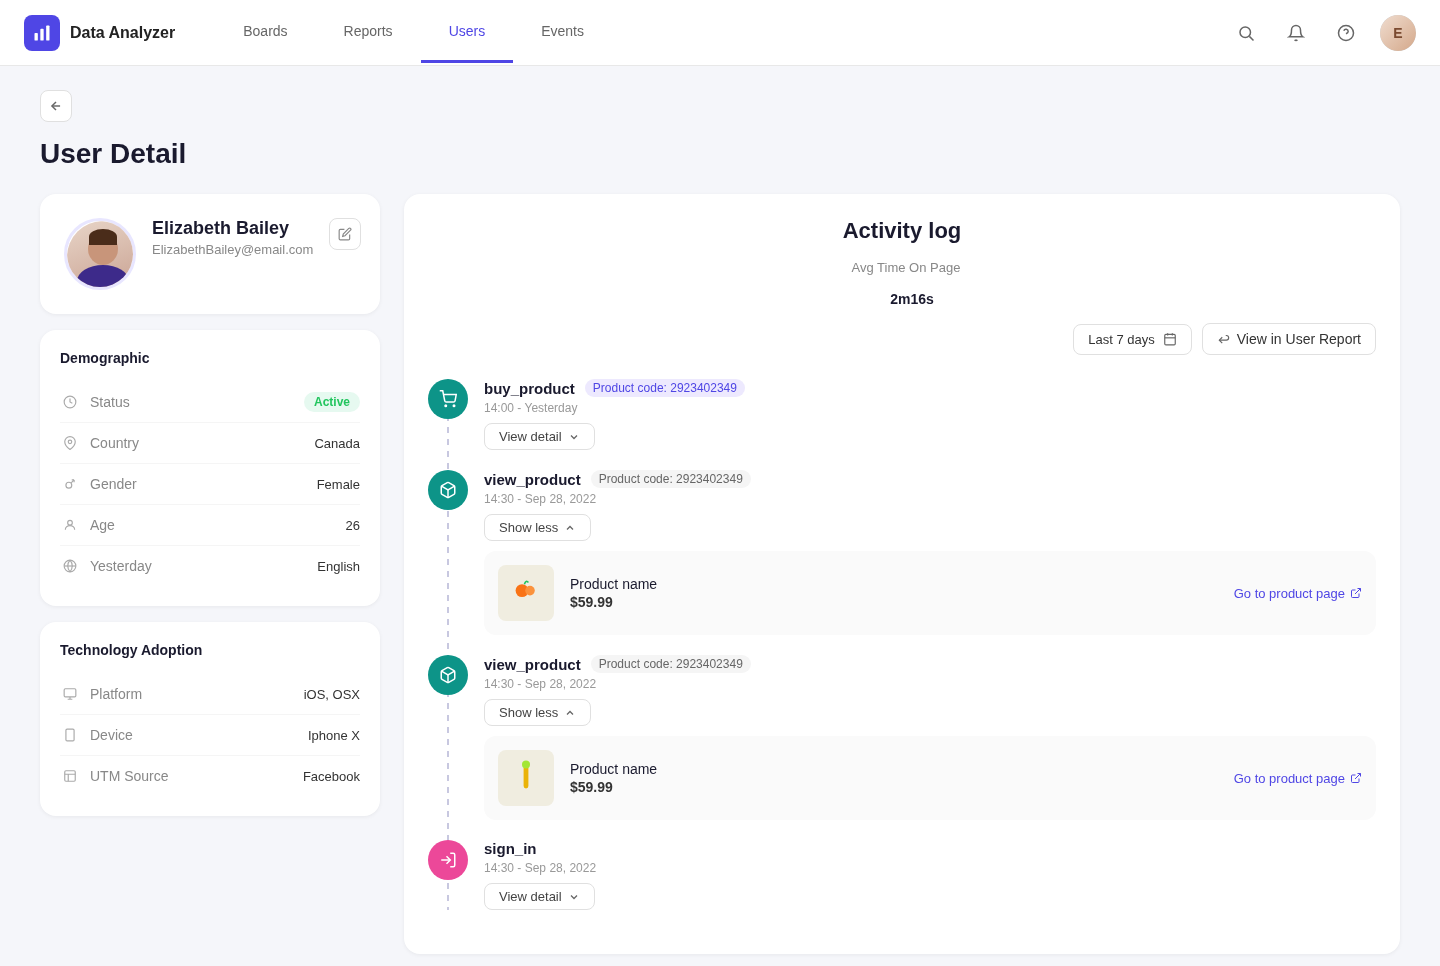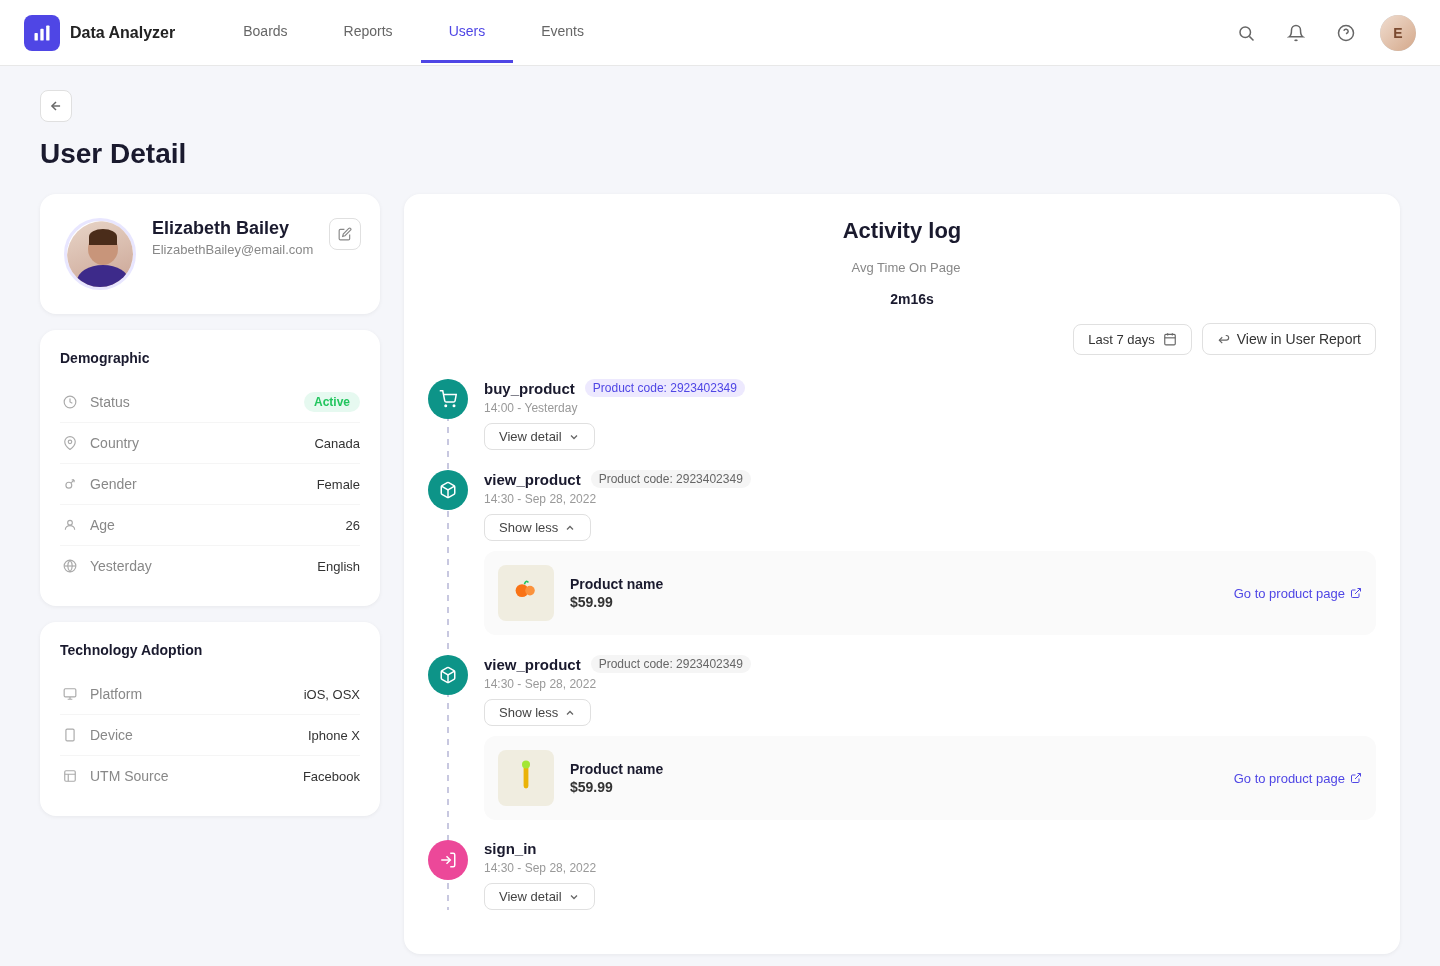--- a/index.html
+++ b/index.html
@@ -90,21 +90,21 @@
 
     .show-detail-btn, .show-less-btn {
       display: inline-flex; align-items: center; gap: 6px;
       border: 1px solid #e0e0e0; border-radius: 8px; padding: 5px 14px;
       font-size: 13px; color: #444; cursor: pointer; background: #fff;
     }
 
     .product-card { display: flex; align-items: center; gap: 16px; background: #fafafa; border-radius: 12px; padding: 14px; margin-top: 10px; }
     .product-img { width: 56px; height: 56px; border-radius: 8px; overflow: hidden; background: #f0ede0; display: flex; align-items: center; justify-content: center; flex-shrink: 0; }
     .product-info { flex: 1; }
-    .product-name { font-size: 14px; font-weight: 700; color: #1a1a2e; }
+    .product-name { font-size: 14px; font-weight: 400; color: #1a1a2e; }
     .product-price { font-size: 14px; color: #333; margin-top: 2px; font-weight: bold; }
     .go-to-product { display: flex; align-items: center; gap: 5px; font-size: 13px; color: #4f46e5; cursor: pointer; margin-left: auto; white-space: nowrap; }
   </style>
 </head>
 <body>
 
 <nav class="navbar">
   <div class="navbar-brand">
     <div class="navbar-logo">
       <svg width="20" height="20" viewBox="0 0 24 24">

